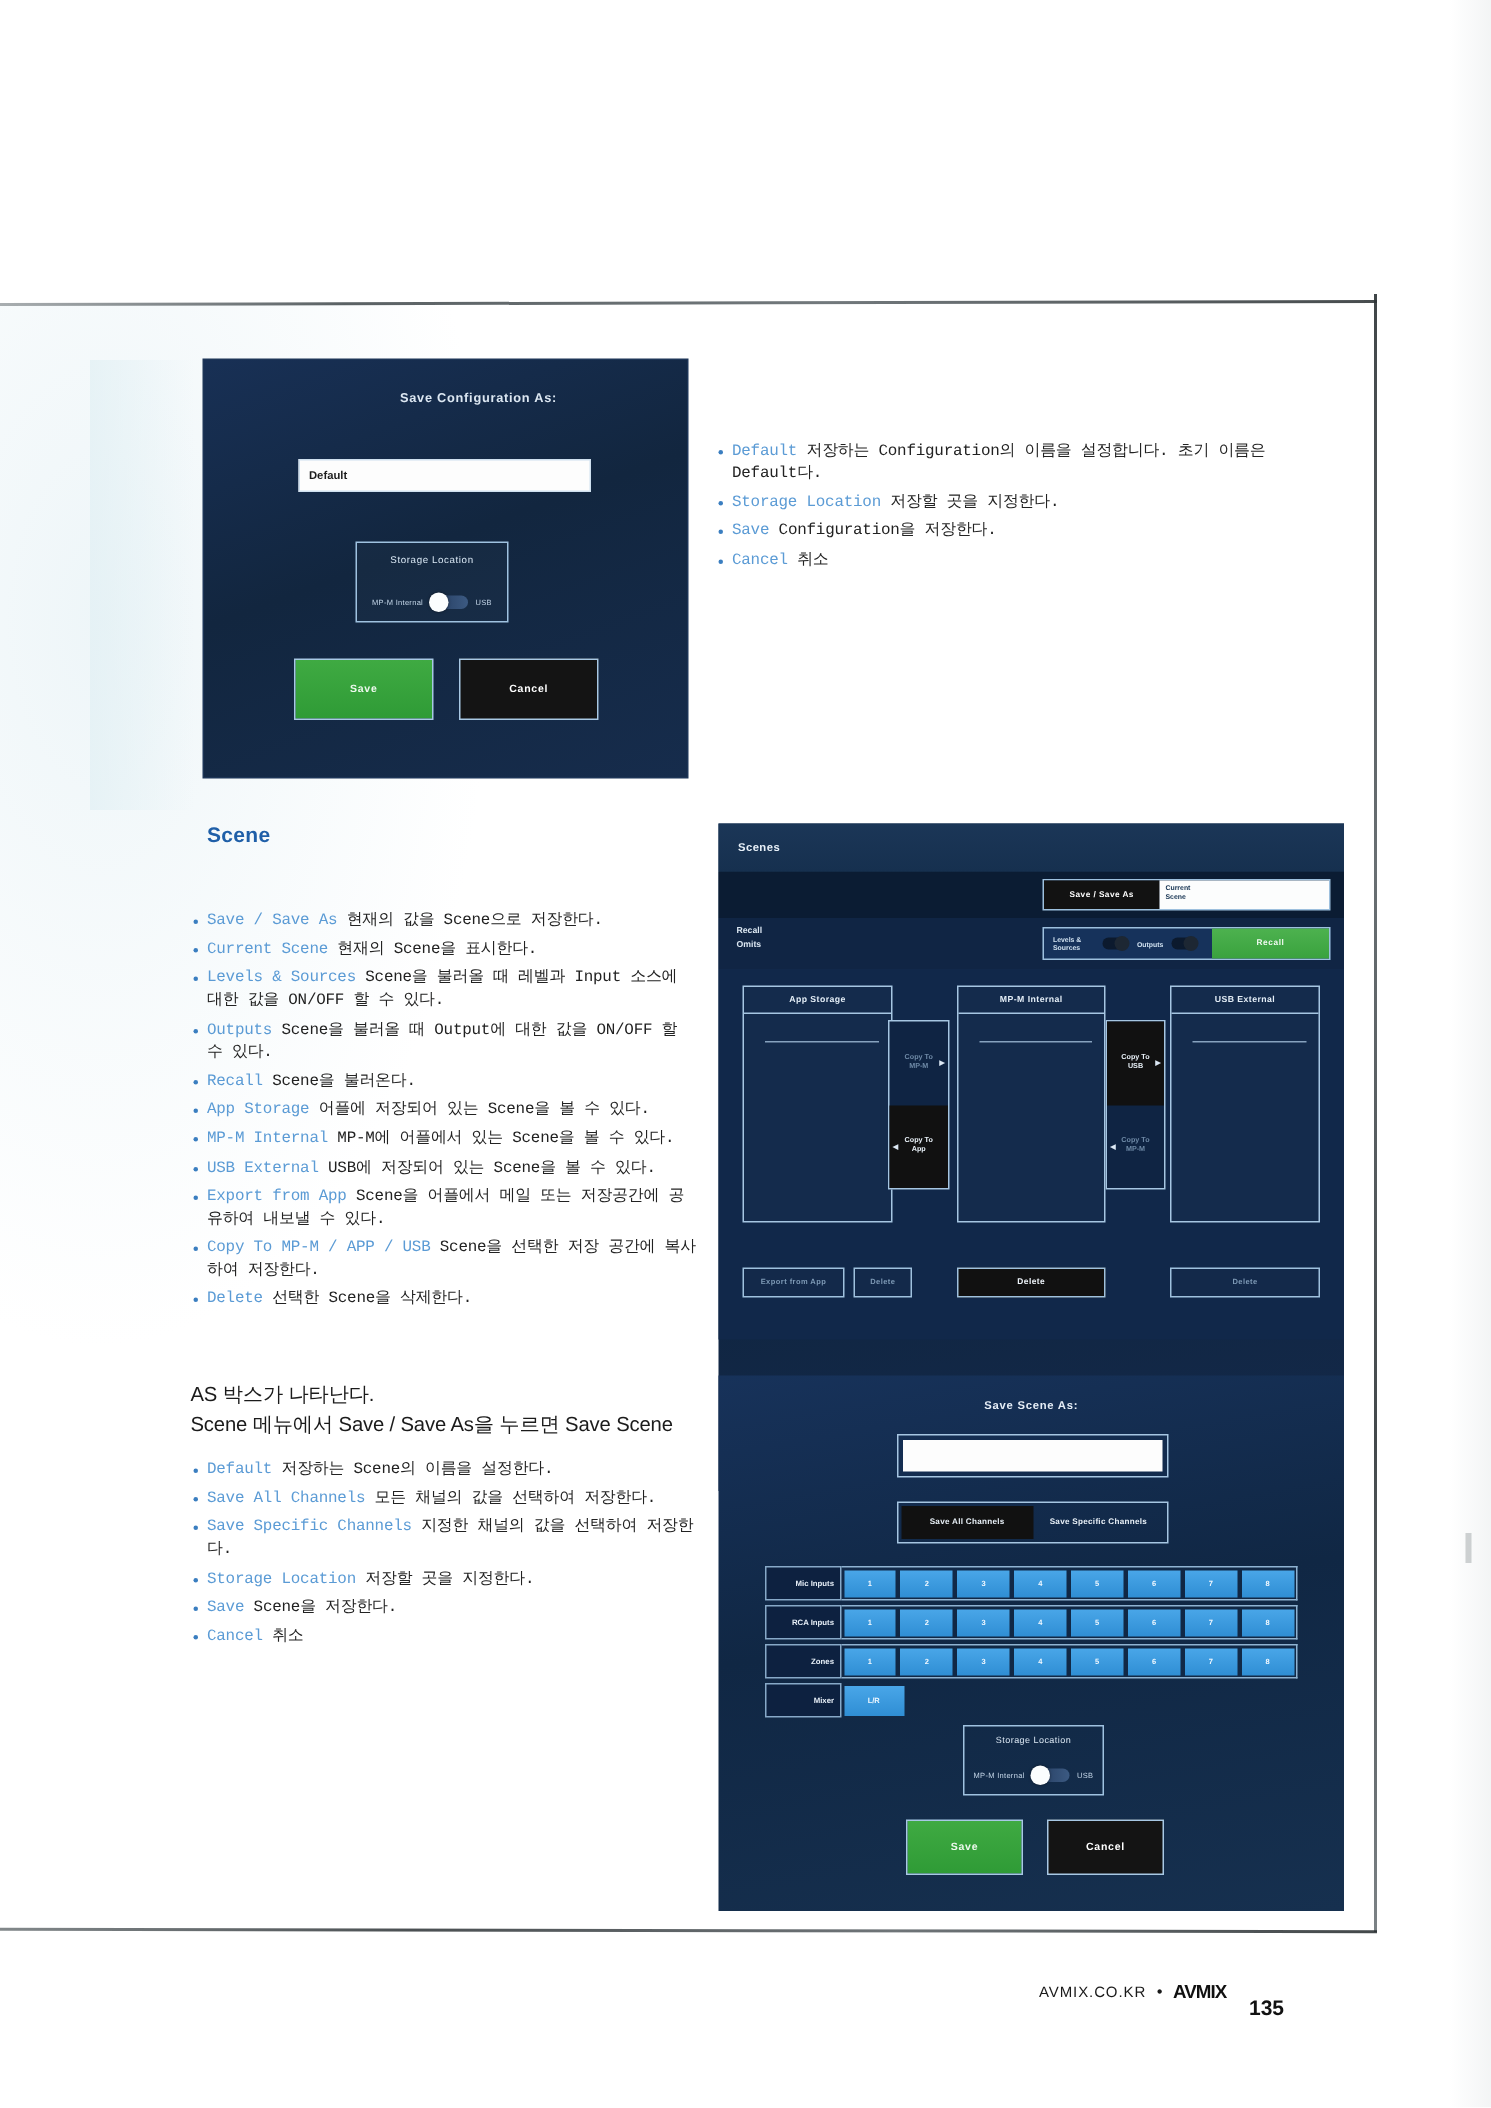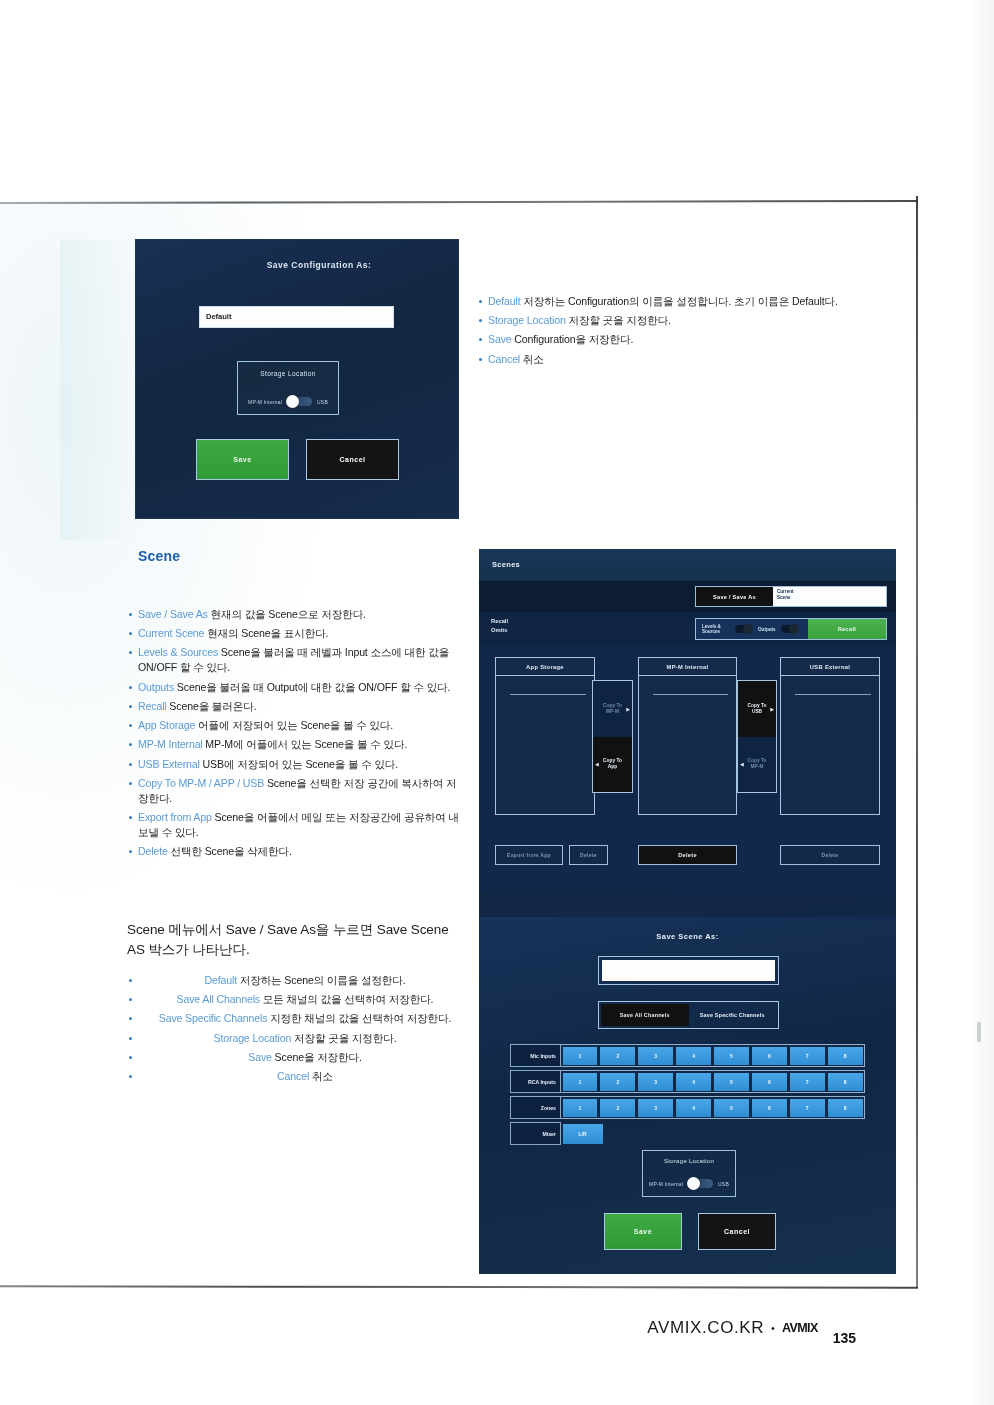--- a/index.html
+++ b/index.html
@@ -101,21 +101,21 @@
   #dlg-config .btn-save   { position:absolute; left:60px; top:199px; width:93px; height:41px; }
   #dlg-config .btn-cancel { position:absolute; left:170px; top:199px; width:93px; height:41px; }
 
   
   .copy-h2 {
     position:absolute; color:#1f5fa8; font-weight:700; font-size:14px; letter-spacing:.2px;
   }
   .copy-lead {
     position:absolute; color:#1b1b1b; font-size:13.5px; line-height:1.45; letter-spacing:-.1px;
   }
-  ul.bullets { position:absolute; list-style:none; }
+  ul.bullets { position:absolute; list-style:none;font-family:Liberation Mono, monospace; }
   ul.bullets li {
     position:relative; padding-left:11px; margin-bottom:4.2px;
     font-size:10.6px; line-height:1.42; color:#222; letter-spacing:-.15px;
   }
   ul.bullets li::before {
     content:""; position:absolute; left:2px; top:6px; width:3px; height:3px;
     border-radius:50%; background:#3a7ec0;
   }
   .kw { color:#5b9bd5; }
 
@@ -229,21 +229,21 @@
   }
   #savescene .btn-save   { position:absolute; left:125px; top:296px; width:78px; height:37px; }
   #savescene .btn-cancel { position:absolute; left:219px; top:296px; width:78px; height:37px; }
 
   
   #footer {
     position:absolute; left:0; top:1315px; width:930px; height:26px;
     display:flex; align-items:center; justify-content:flex-end; gap:7px;
     padding-right:74px;
   }
-  #footer .site { font-size:17px; color:#1a1a1a; letter-spacing:.6px; }
+  #footer .site { font-size:10px; color:#1a1a1a; letter-spacing:.6px; }
   #footer .dot  { font-size:11px; color:#1a1a1a; }
   #footer .logo {
     font-size:12.5px; font-weight:700; color:#111; letter-spacing:-.6px;
     font-family:"Liberation Sans", sans-serif;
   }
   #footer .pg { font-size:14px; font-weight:700; color:#111; margin-left:8px;margin-top:19px; }
 </style>
 </head>
 <body>
 
@@ -290,30 +290,30 @@
   <div class="copy-h2" style="left:138px; top:548px;">Scene</div>
   <ul class="bullets" id="scene-bullets" style="left:127px; top:607px; width:338px;">
       <li><span class="kw">Save / Save As</span><span> 현재의 값을 Scene으로 저장한다.</span></li>
       <li><span class="kw">Current Scene</span><span> 현재의 Scene을 표시한다.</span></li>
       <li><span class="kw">Levels &amp; Sources</span><span> Scene을 불러올 때 레벨과 Input 소스에 대한 값을 ON/OFF 할 수 있다.</span></li>
       <li><span class="kw">Outputs</span><span> Scene을 불러올 때 Output에 대한 값을 ON/OFF 할 수 있다.</span></li>
       <li><span class="kw">Recall</span><span> Scene을 불러온다.</span></li>
       <li><span class="kw">App Storage</span><span> 어플에 저장되어 있는 Scene을 볼 수 있다.</span></li>
       <li><span class="kw">MP-M Internal</span><span> MP-M에 어플에서 있는 Scene을 볼 수 있다.</span></li>
       <li><span class="kw">USB External</span><span> USB에 저장되어 있는 Scene을 볼 수 있다.</span></li>
+      <li><span class="kw">Export from App</span><span> Scene을 어플에서 메일 또는 저장공간에 공유하여 내보낼 수 있다.</span></li>
       <li><span class="kw">Copy To MP-M / APP / USB</span><span> Scene을 선택한 저장 공간에 복사하여 저장한다.</span></li>
-      <li><span class="kw">Export from App</span><span> Scene을 어플에서 메일 또는 저장공간에 공유하여 내보낼 수 있다.</span></li>
       <li><span class="kw">Delete</span><span> 선택한 Scene을 삭제한다.</span></li>
     </ul>
 
   <div class="copy-lead" style="left:127px; top:920px; width:345px;">
+    <div>AS 박스가 나타난다.</div>
     <div>Scene 메뉴에서 Save / Save As을 누르면 Save Scene</div>
-    <div>AS 박스가 나타난다.</div>
   </div>
-  <ul class="bullets" id="savescene-bullets" style="left:127px; top:973px; width:345px;text-align:center;">
+  <ul class="bullets" id="savescene-bullets" style="left:127px; top:973px; width:345px;">
       <li><span class="kw">Default</span><span> 저장하는 Scene의 이름을 설정한다.</span></li>
       <li><span class="kw">Save All Channels</span><span> 모든 채널의 값을 선택하여 저장한다.</span></li>
       <li><span class="kw">Save Specific Channels</span><span> 지정한 채널의 값을 선택하여 저장한다.</span></li>
       <li><span class="kw">Storage Location</span><span> 저장할 곳을 지정한다.</span></li>
       <li><span class="kw">Save</span><span> Scene을 저장한다.</span></li>
       <li><span class="kw">Cancel</span><span> 취소</span></li>
     </ul>
 
   <div class="ui" id="scenes">
     <div class="band1"></div>

